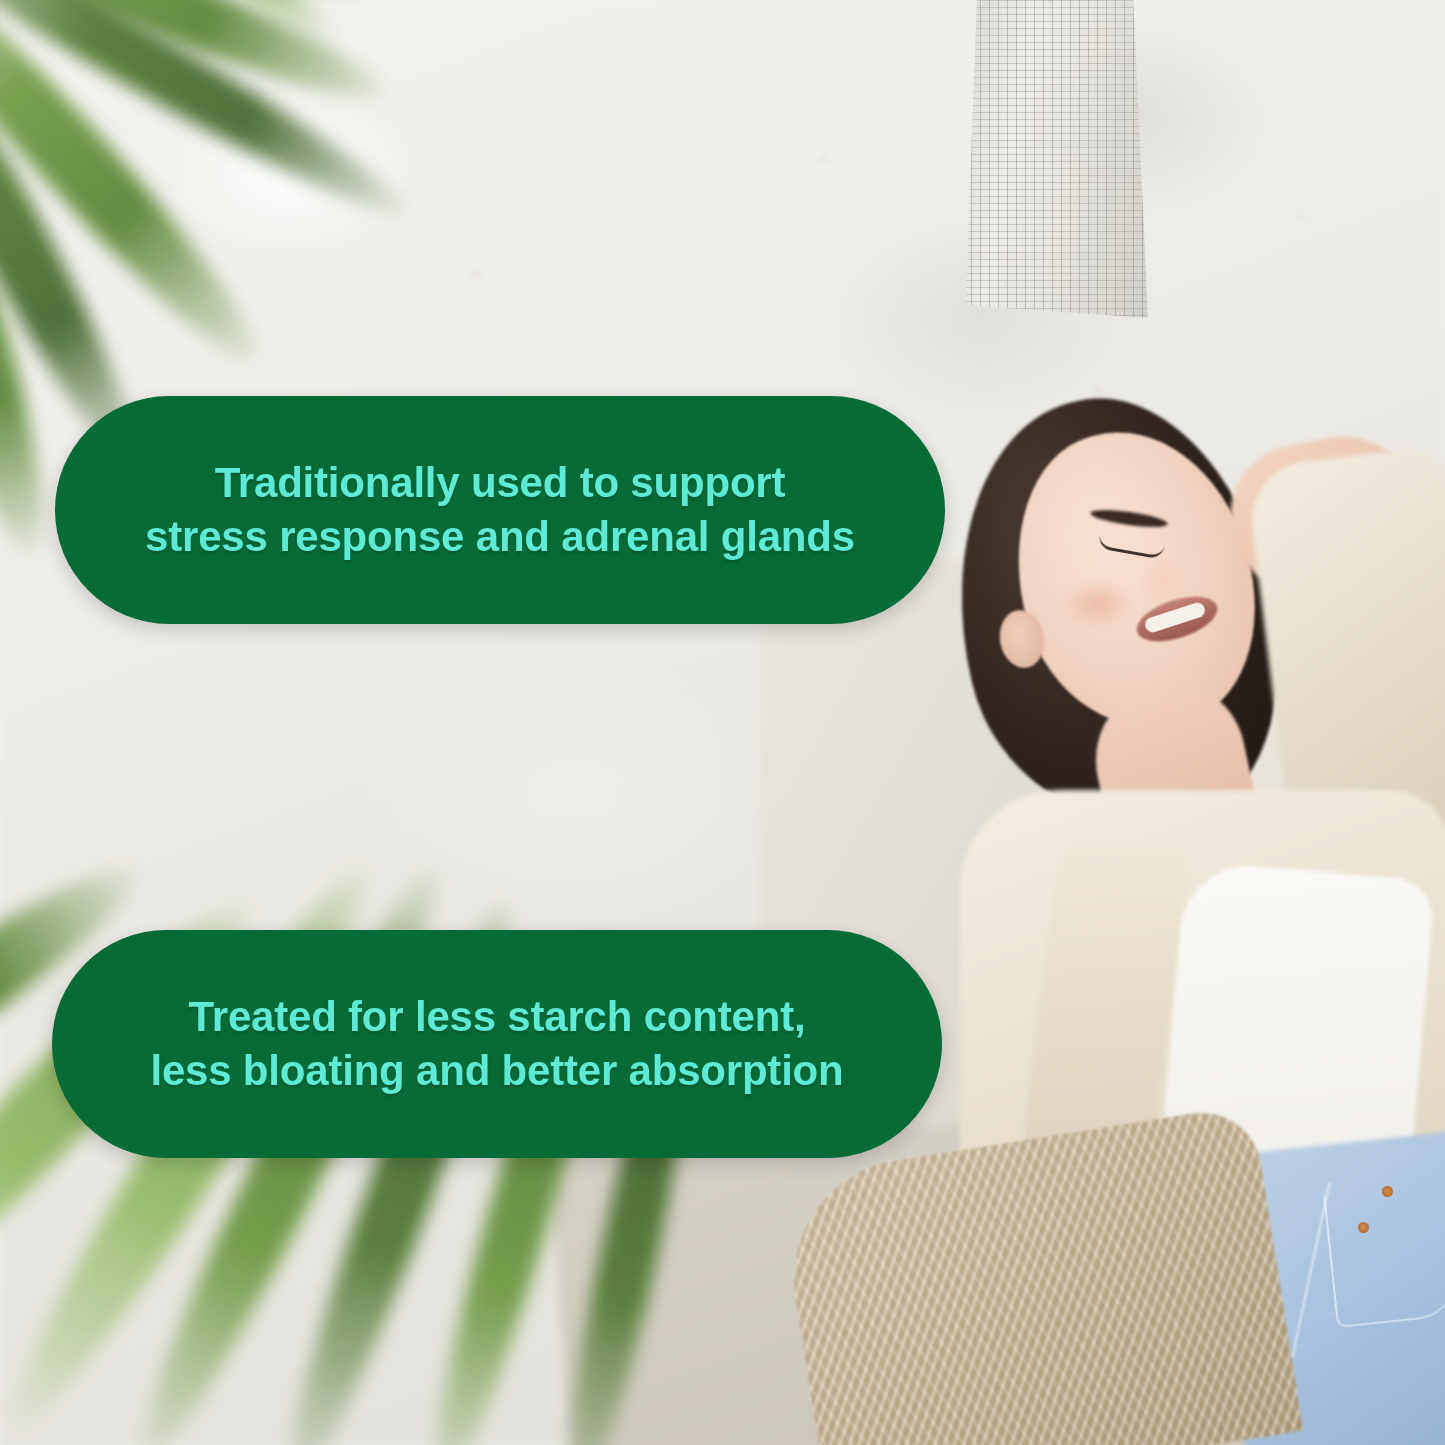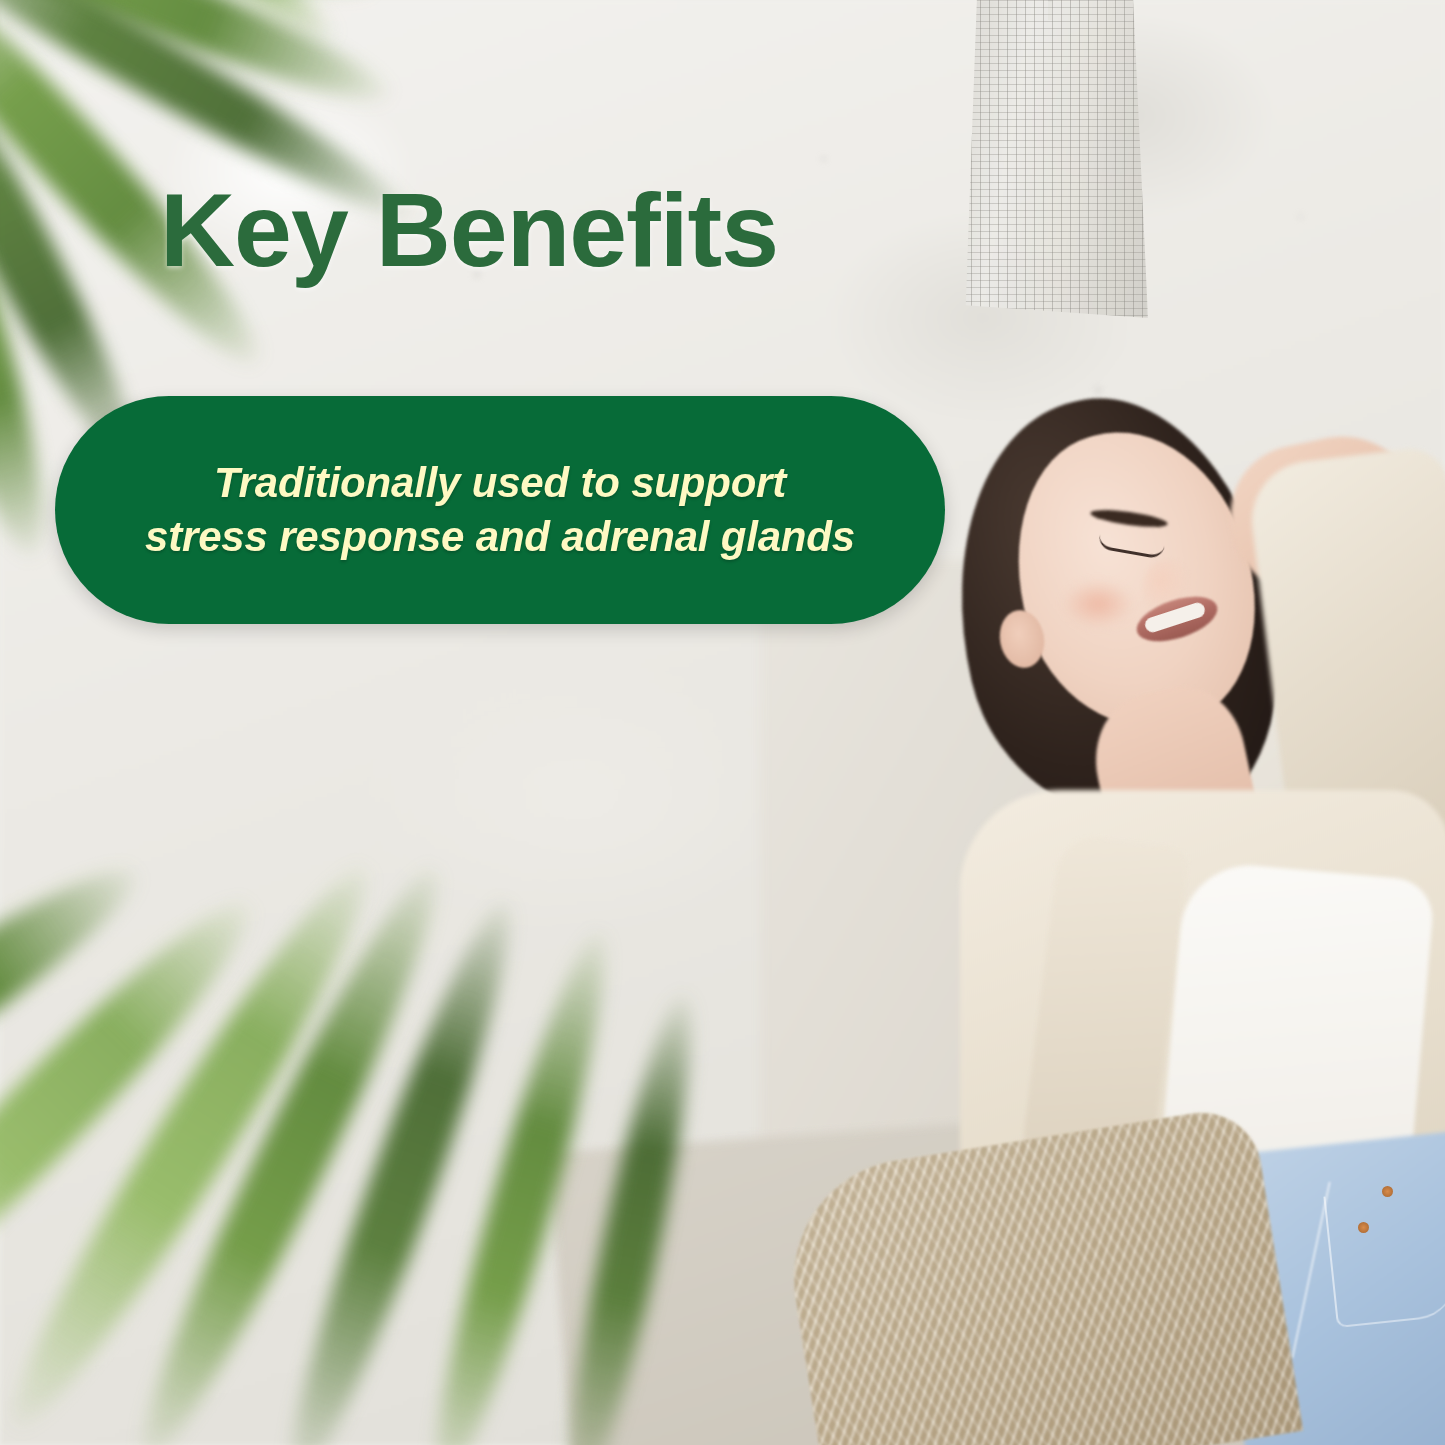--- a/index.html
+++ b/index.html
@@ -251,28 +251,27 @@
     border-radius: 140px;
     box-shadow: 0 6px 18px rgba(0,0,0,.16);
     display: flex;
     align-items: center;
     justify-content: center;
     text-align: center;
     padding: 0 40px;
     box-sizing: border-box;
   }
   .pill-text {
-    color: #fef9c3;
+    color: #5eead4;
     font-weight: 700;
     font-size: 42px;
     line-height: 1.28;
     letter-spacing: -.2px;
     text-shadow: 0 2px 3px rgba(0,0,0,.20);
     white-space: pre-line;
-    font-style: italic;
   }
 
   #pill-1 { left: 55px;  top: 396px;  width: 890px; height: 228px; }
   #pill-2 { left: 55px;  top: 664px;  width: 890px; height: 228px; }
   #pill-3 { left: 52px;  top: 930px;  width: 890px; height: 228px; }
 </style>
 </head>
 <body>
 
 <div id="stage">
@@ -323,22 +322,25 @@
 
     <div class="frond frond-light" style="left:-140px; top:1110px; width:660px; height:74px; transform:rotate(-58deg);"></div>
     <div class="frond" style="left:-40px; top:1130px; width:660px; height:68px; transform:rotate(-64deg);"></div>
     <div class="frond frond-dark" style="left:90px; top:1160px; width:620px; height:64px; transform:rotate(-70deg);"></div>
     <div class="frond" style="left:230px; top:1180px; width:580px; height:60px; transform:rotate(-74deg);"></div>
     <div class="frond frond-light" style="left:-260px; top:1080px; width:600px; height:80px; transform:rotate(-46deg);"></div>
     <div class="frond frond-dark" style="left:370px; top:1220px; width:520px; height:56px; transform:rotate(-78deg);"></div>
     <div class="frond" style="left:-340px; top:980px; width:520px; height:76px; transform:rotate(-34deg);"></div>
   </div>
 
-  <div class="title">Key Benefits</div>
 
   <div class="pill" id="pill-1">
     <span class="pill-text">Traditionally used to support
 stress response and adrenal glands</span>
   </div>
 
 
+  <div class="pill" id="pill-3">
+    <span class="pill-text">Treated for less starch content,
+less bloating and better absorption</span>
+  </div>
 
 </div>
 
 </body></html>

